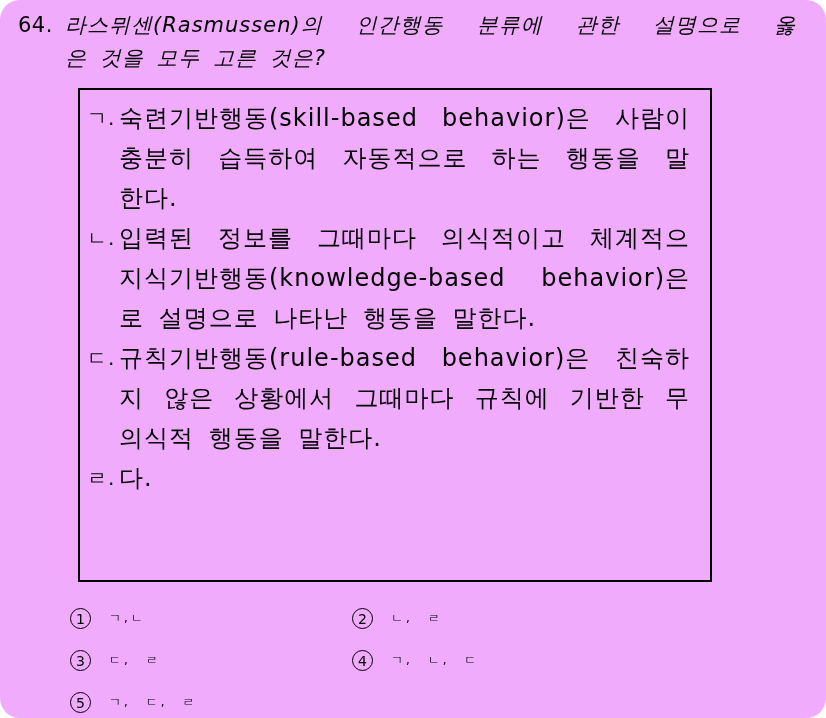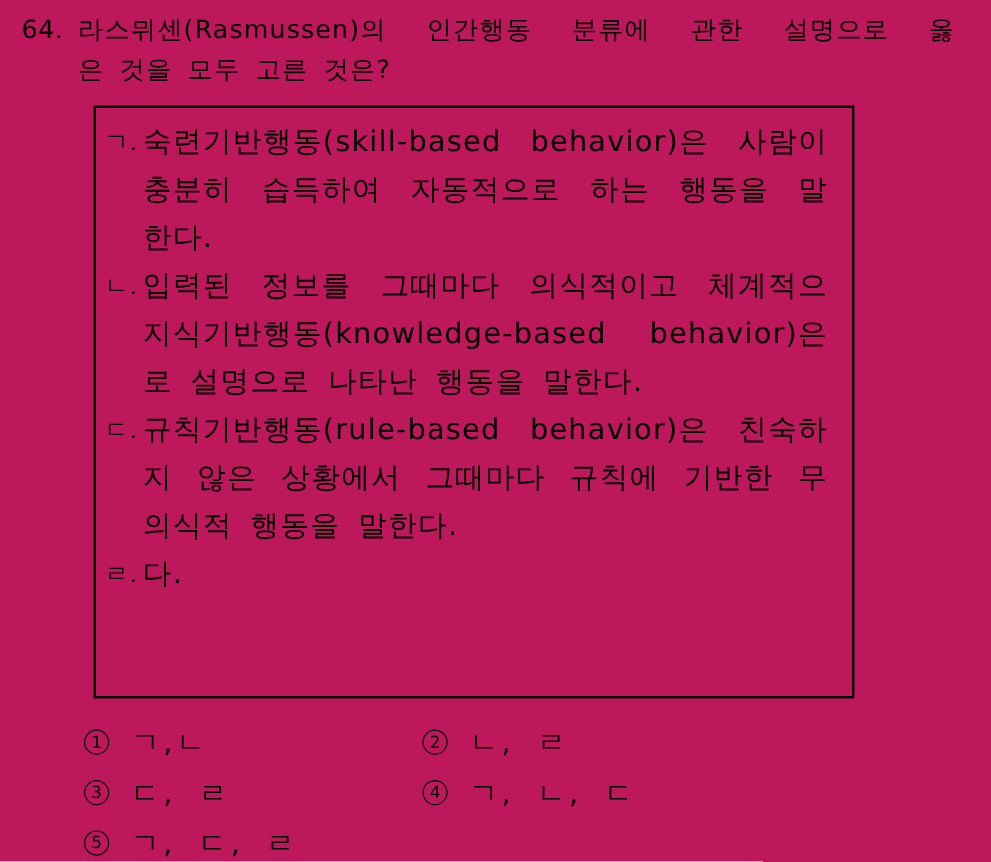--- a/index.html
+++ b/index.html
@@ -1,41 +1,42 @@
 <!DOCTYPE html>
 <html><head>
 <meta charset="utf-8">
 <style>
   html, body { margin: 0; padding: 0; background: #ffffff; }
   .page {
     position: relative;
     width: 826px;
     height: 718px;
-    background: #be185d;
+    background: #f0abfc;
     color: #000000;
     font-family: "DejaVu Sans", "Liberation Sans", sans-serif;
     overflow: hidden;
+    border-radius: 20px;
   }
 
   
   .question {
     position: absolute;
     left: 18px;
     top: 9px;
     width: 778px;
     display: flex;
   }
   .q-num {
     flex: none;
     width: 47px;
     font-size: 21px;
     line-height: 33px;
     letter-spacing: 0.5px;
   }
-  .q-text { flex: 1; }
+  .q-text { flex: 1; font-style: italic; }
   .q-line {
     font-size: 21px;
     line-height: 33px;
     letter-spacing: 1px;
     word-spacing: 5px;
     white-space: nowrap;
   }
   .q-line.fill {
     white-space: normal;
     text-align: justify;
@@ -98,21 +99,21 @@
     border: 1.5px solid #000000;
     border-radius: 50%;
     box-sizing: border-box;
     display: flex;
     align-items: center;
     justify-content: center;
     font-size: 14px;
     line-height: 1;
   }
   .choice-text {
-    font-size: 24px;
+    font-size: 12px;
     letter-spacing: 3px;
     word-spacing: 8px;
     white-space: nowrap;
   }
 </style>
 </head>
 <body>
 
 <div class="page">
 

